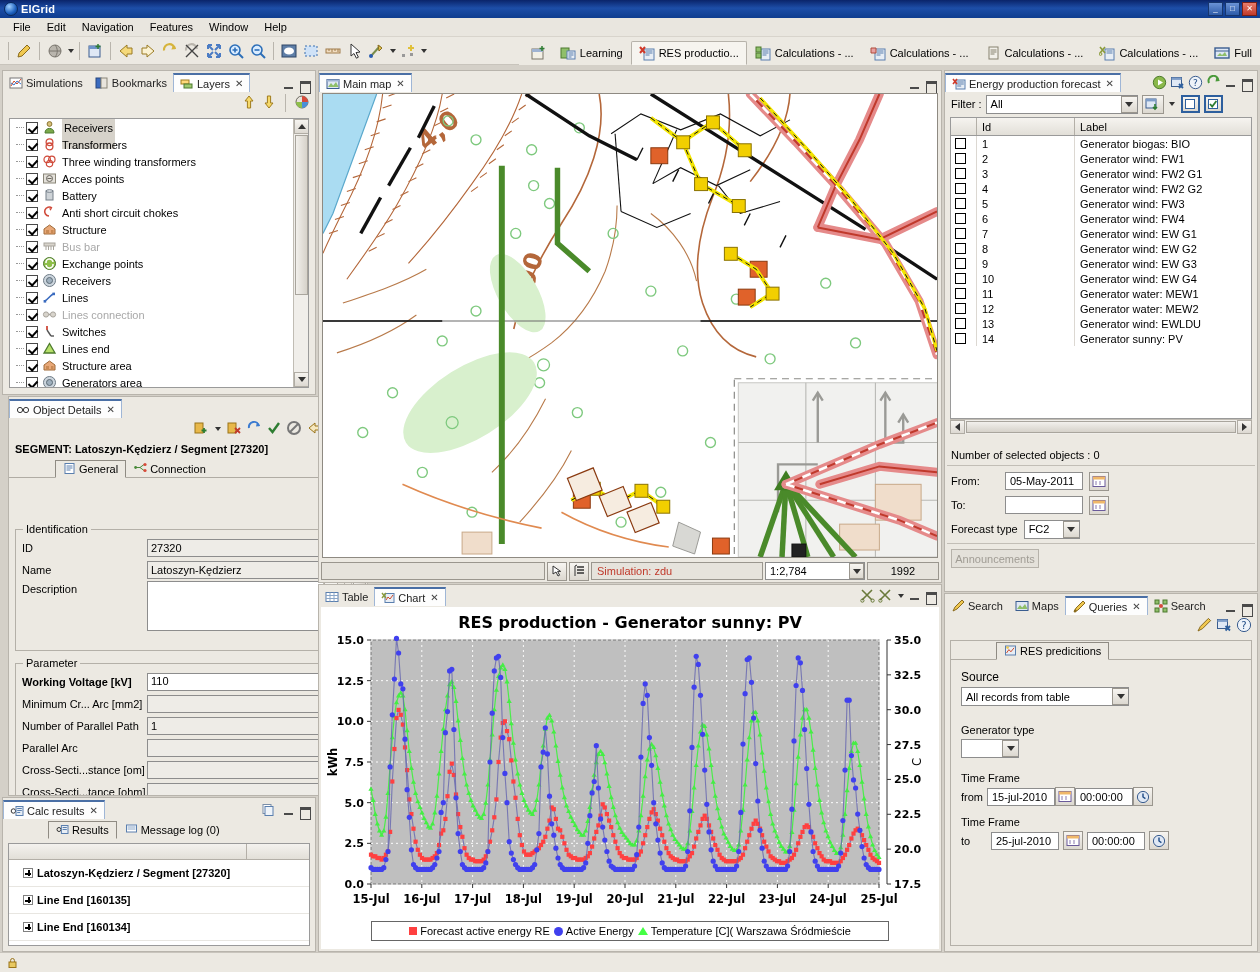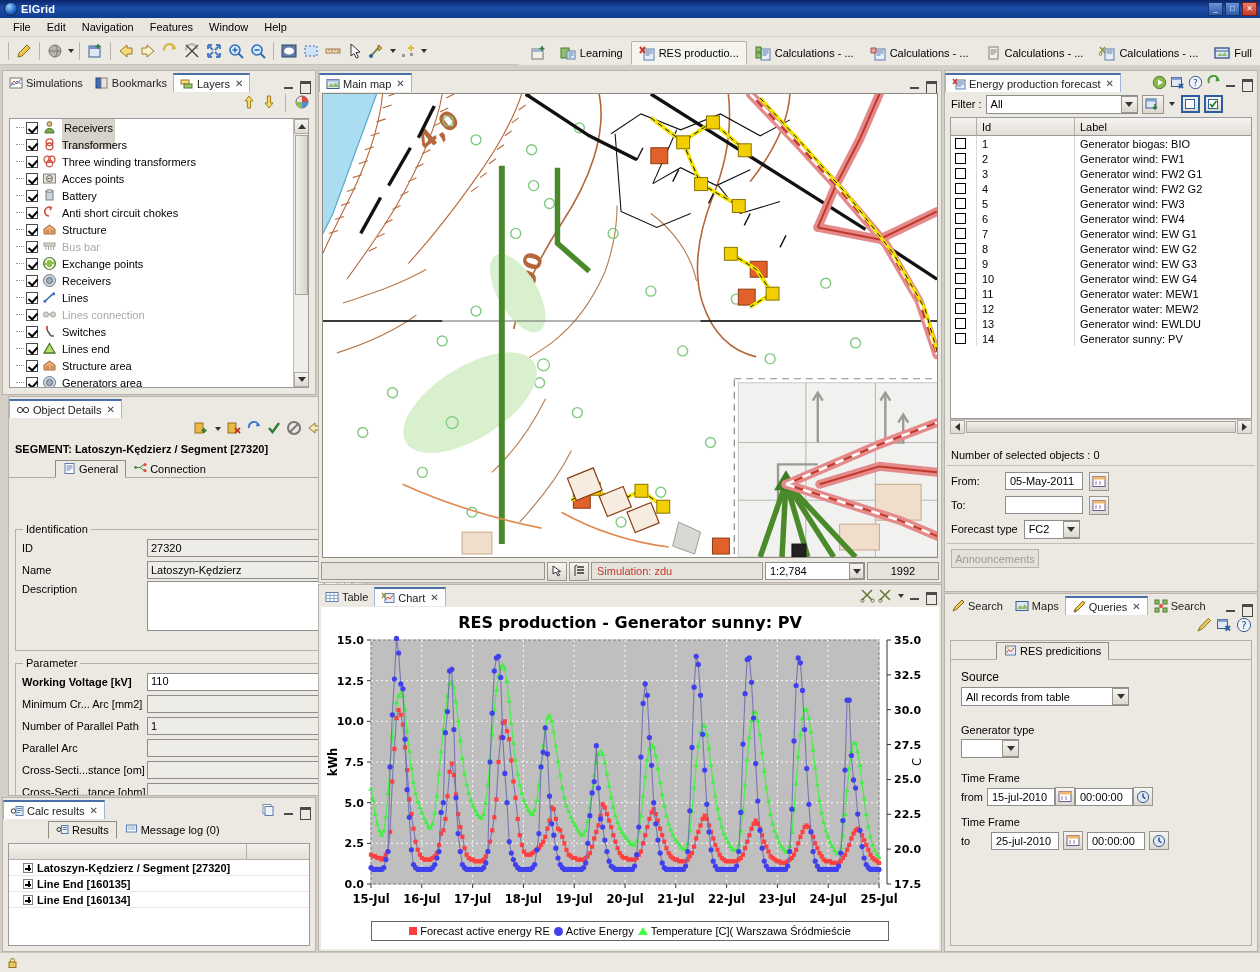--- a/index.html
+++ b/index.html
@@ -185,21 +185,21 @@
   .fi.combo .btn {
     width:16px; height:16px; background: linear-gradient(to bottom,#f7f5f1,#dcd8d0);
     border:1px solid #9a968e; display:flex;align-items:center;justify-content:center;
   }
   .ta { flex:1; height:50px; background:#fff; border:1px solid #8d8d8d; position:relative; }
   .ta .mini-sb { position:absolute;right:0;top:0;bottom:0;width:14px;background:#f0eeea;border-left:1px solid #c0bcb4; }
 
   
   .gridhdr { display:flex; height:16px; background:#e6e3dc; border:1px solid #9a9a9a; border-bottom:none; }
   .gridhdr .gh { border-right:1px solid #b3afa7; background: linear-gradient(to bottom,#f4f2ee,#e2dfd8); }
-  .gridrow { display:flex; height:16px; font-size:11px; align-items:center; border-bottom:1px solid #e8e6e1; }
+  .gridrow { display:flex; height:27px; font-size:11px; align-items:center; border-bottom:1px solid #e8e6e1; }
   .gridrow .expander {
     width:10px;height:10px;border:1px solid #808080;background:#fff;margin:0 4px 0 14px;
     position:relative; flex:0 0 10px;
   }
   .gridrow .expander::before{content:'';position:absolute;left:1px;right:1px;top:4px;height:2px;background:#000;}
   .gridrow .expander::after{content:'';position:absolute;top:1px;bottom:1px;left:4px;width:2px;background:#000;}
   .gridrow .gtext { font-weight:bold; font-size:11px; }
 
   
   .mapwrap { position:absolute; background:#fff; overflow:hidden; }

